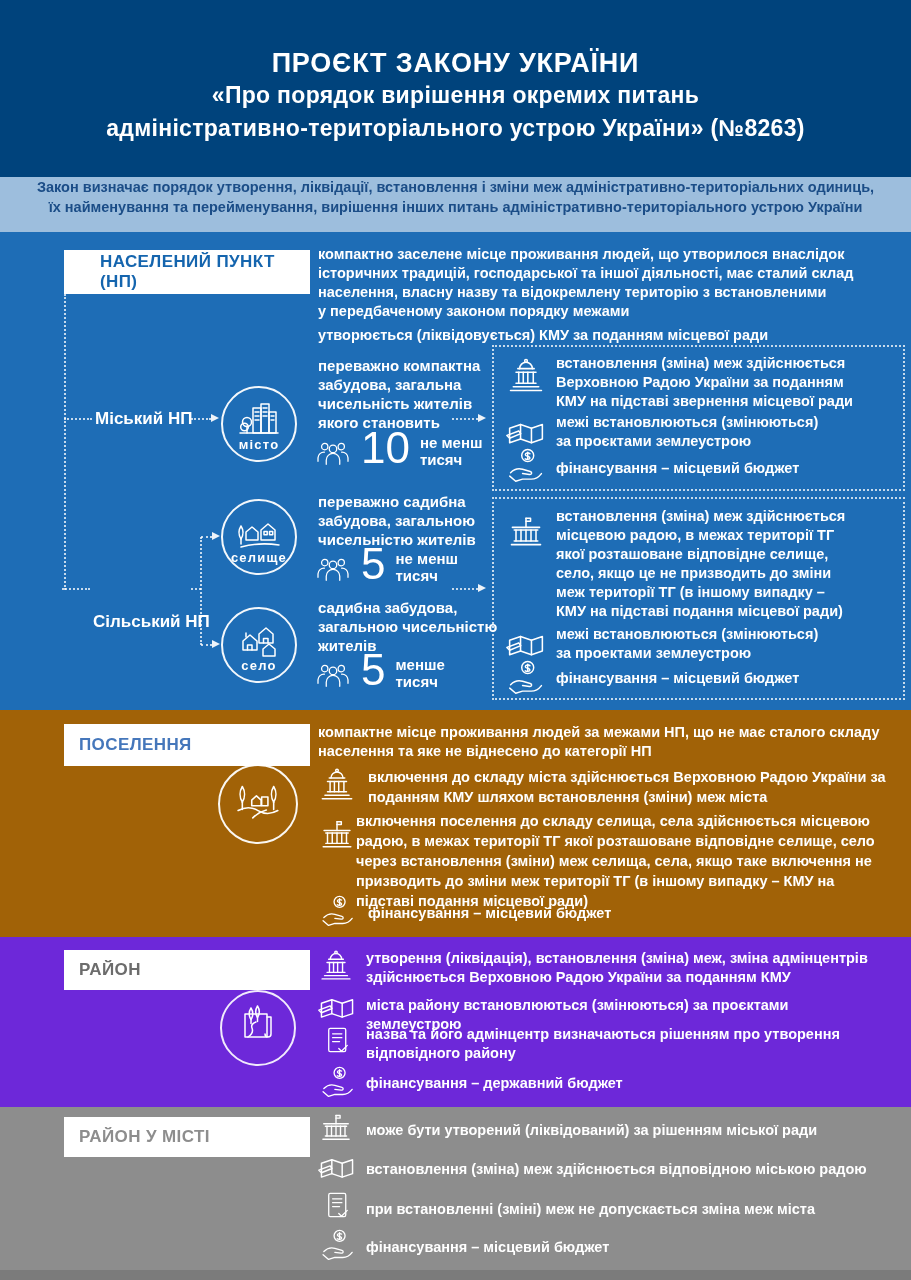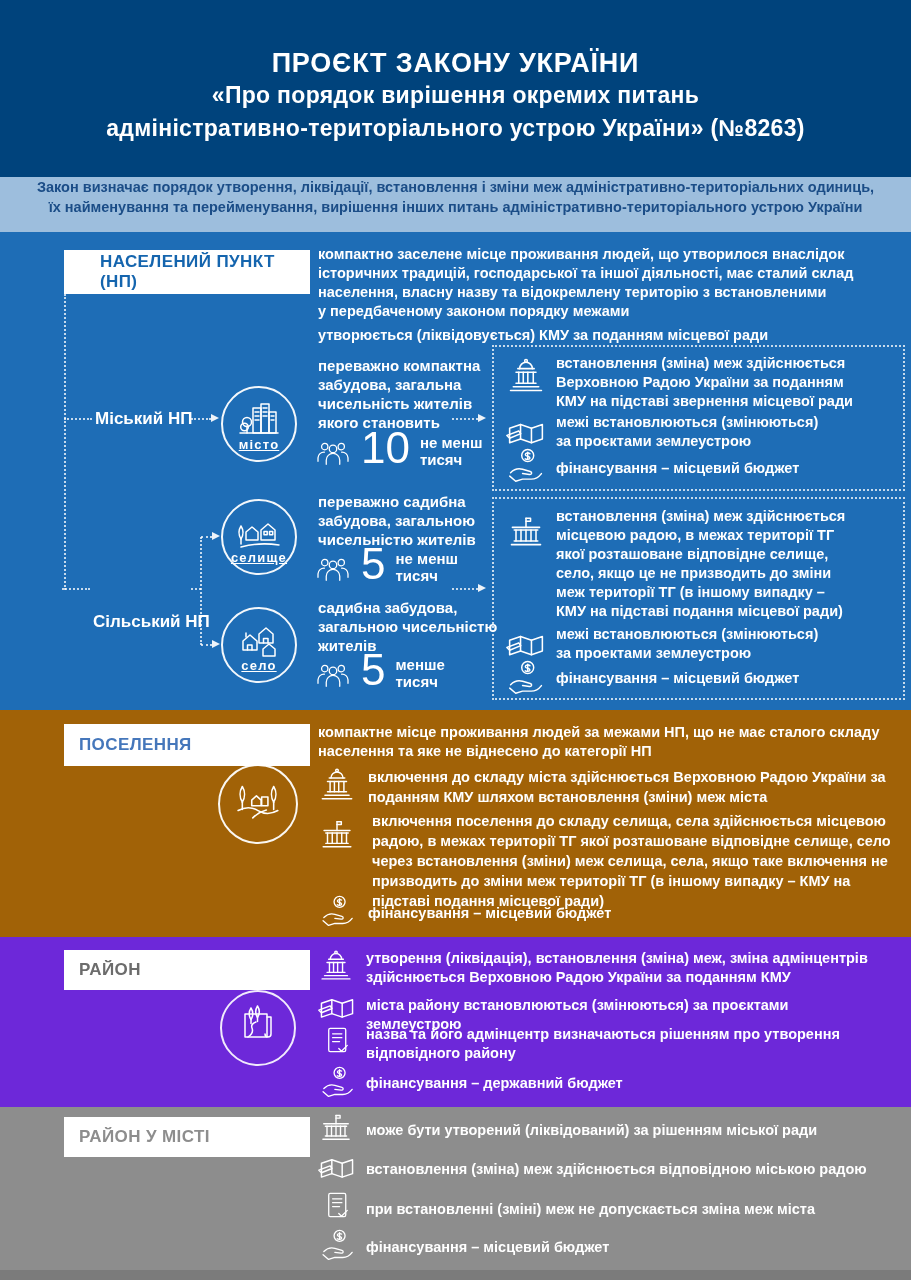--- a/index.html
+++ b/index.html
@@ -34,21 +34,21 @@
   
   .dots{position:absolute;height:0;border-top:2px dotted rgba(255,255,255,.75);}
   .vline{position:absolute;width:0;border-left:2px dotted rgba(255,255,255,.75);}
   .arr{position:absolute;width:0;height:0;border-top:4.5px solid transparent;
        border-bottom:4.5px solid transparent;border-left:8px solid rgba(255,255,255,.92);}
   
   .dbox{position:absolute;border:2px dotted rgba(255,255,255,.75);box-sizing:border-box;}
   
   .circle{position:absolute;border:2.5px solid rgba(255,255,255,.95);border-radius:50%;
           display:flex;flex-direction:column;align-items:center;justify-content:space-between;
-          box-sizing:border-box;padding:11px 0 8px;text-decoration:underline;}
+          box-sizing:border-box;padding:11px 0 8px;}
   .circle-label{font-size:13px;font-weight:bold;letter-spacing:1.2px;}
   
   .count{position:absolute;display:flex;align-items:flex-end;gap:10px;}
   .count .num{font-size:44px;font-weight:100;line-height:40px;font-family:"Liberation Sans",sans-serif;}
   .count .cap{font-size:15px;font-weight:bold;line-height:17px;white-space:pre-line;}
   .ic{color:#fff;display:block;}
   svg{overflow:visible;}
 </style>
 </head>
 <body>
@@ -297,21 +297,21 @@
         </svg>
     </div>
     <svg class="ic abs" style="left:318px;top:55px;" width="38" height="38" viewBox="0 0 44 40">
         <use href="#i-parl"></use>
       </svg>
     <div class="txt pre lh20" style="left:368px;top:57px;width:540px;">включення до складу міста здійснюється Верховною Радою України за
 поданням КМУ шляхом встановлення (зміни) меж міста</div>
     <svg class="ic abs" style="left:318px;top:106px;" width="38" height="34" viewBox="0 0 44 36">
         <use href="#i-council"></use>
       </svg>
-    <div class="txt pre lh20" style="left:372px;top:101px;width:540px;">включення поселення до складу селища, села здійснюється місцевою
+    <div class="txt pre lh20" style="left:356px;top:101px;width:540px;">включення поселення до складу селища, села здійснюється місцевою
 радою, в межах території ТГ якої розташоване відповідне селище, село
 через встановлення (зміни) меж селища, села, якщо таке включення не
 призводить до зміни меж території ТГ (в іншому випадку – КМУ на
 підставі подання місцевої ради)</div>
     <svg class="ic abs" style="left:320px;top:184px;" width="36" height="33" viewBox="0 0 44 42">
         <use href="#i-hand"></use>
       </svg>
     <div class="txt" style="left:368px;top:194px;width:400px;">фінансування – місцевий бюджет</div>
   </section>
 

